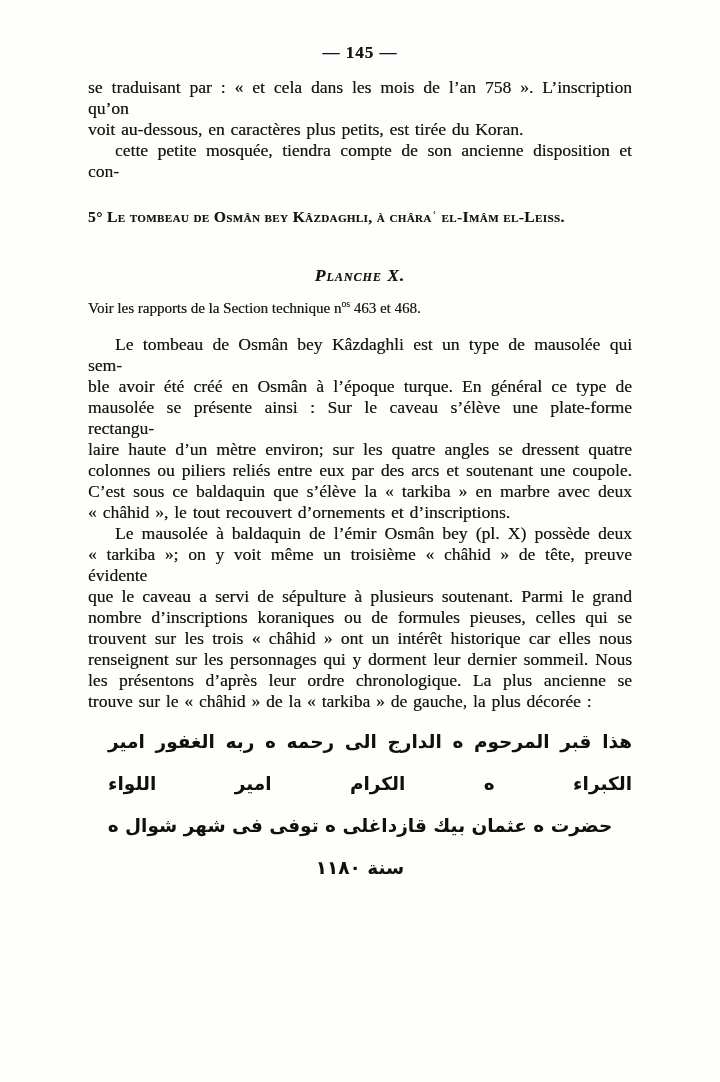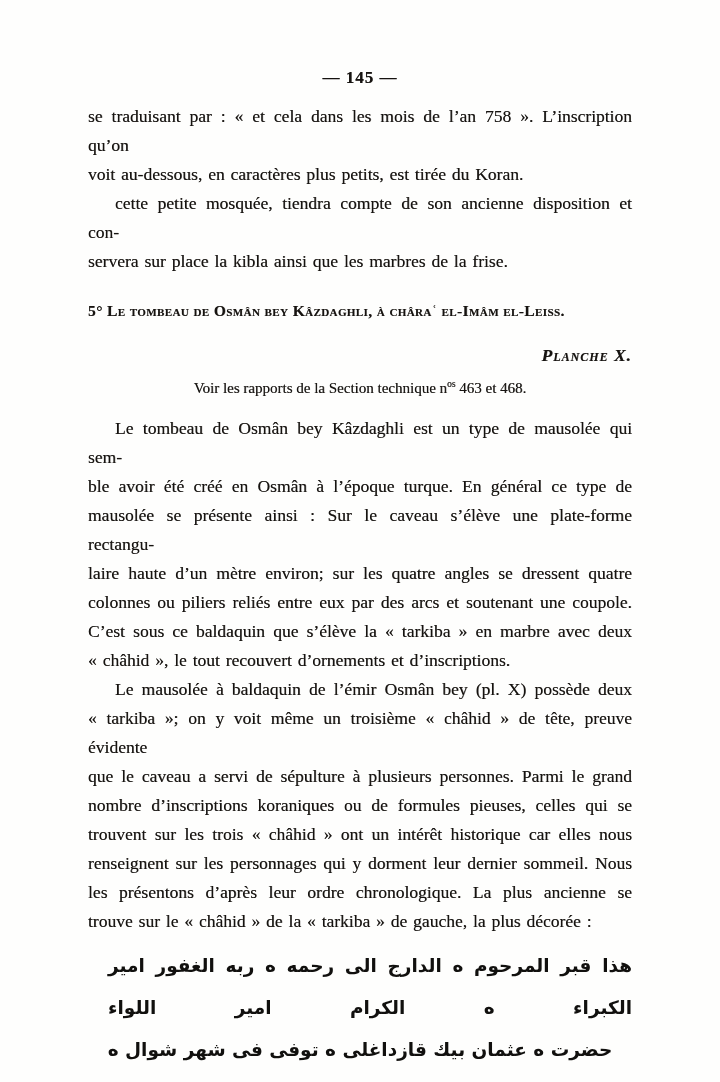--- a/index.html
+++ b/index.html
@@ -2,63 +2,63 @@
 <html><head>
 <meta charset="utf-8">
 <style>
   html, body { margin: 0; padding: 0; background: #ffffff; }
 
   .page {
     position: relative;
     width: 720px;
     height: 1082px;
     box-sizing: border-box;
-    padding: 68px 88px 0 88px;
+    padding: 43px 88px 0 88px;
     background: #fefefd;
     font-family: "Liberation Serif", "DejaVu Serif", serif;
     color: #161310;
     text-shadow: 0.35px 0 0 rgba(22, 18, 14, 0.55);
     overflow: hidden;
   }
 
   .pagenum {
     text-align: center;
     font-size: 17px;
     font-weight: bold;
     letter-spacing: 1px;
     margin-bottom: 14px;
   }
 
-  .para { font-size: 17.5px; line-height: 29px; word-spacing: 1.5px; }
+  .para { font-size: 17.5px; line-height: 21px; word-spacing: 1.5px; }
   .para .line { text-align: justify; text-align-last: justify; }
   .para .line:last-child { text-align-last: left; }
   .para.indent .line:first-child { text-indent: 27px; }
 
   .section-heading {
     margin-top: 26px;
     font-variant: small-caps;
     font-weight: bold;
     font-size: 15.5px;
     letter-spacing: 0.4px;
     text-shadow: 0.3px 0 0 rgba(22, 18, 14, 0.5);
   }
 
   .plate {
-    margin-top: 25px;
-    text-align: right;
+    margin-top: 39px;
+    text-align: center;
     font-style: italic;
     font-variant: small-caps;
     font-weight: bold;
     font-size: 17.5px;
     letter-spacing: 1px;
   }
 
   .note {
     margin-top: 13px;
-    text-align: center;
+    text-align: left;
     font-size: 15px;
   }
   .note sup { font-size: 9.5px; }
 
   .body-block { margin-top: 17px; }
 
   .arabic {
     margin-top: 9px;
     direction: rtl;
     font-family: "DejaVu Sans", sans-serif;
@@ -78,21 +78,20 @@
 
   <div class="pagenum">— 145 —</div>
 
   <div class="para">
       <div class="line">se traduisant par : « et cela dans les mois de l’an 758 ». L’inscription qu’on</div>
       <div class="line">voit au-dessous, en caractères plus petits, est tirée du Koran.</div>
     </div>
 
   <div class="para indent">
       <div class="line">cette petite mosquée, tiendra compte de son ancienne disposition et con-</div>
-      <div class="line">servera sur place la kibla ainsi que les marbres de la frise.</div>
     </div>
 
   <div class="section-heading">5° Le tombeau de Osmân bey Kâzdaghli, à châraʿ el-Imâm el-Leiss.</div>
 
   <div class="plate">Planche X.</div>
 
   <div class="note"><span>Voir les rapports de la Section technique n</span><sup>os</sup><span> 463 et 468.</span></div>
 
   <div class="para indent body-block">
       <div class="line">Le tombeau de Osmân bey Kâzdaghli est un type de mausolée qui sem-</div>
@@ -100,21 +99,21 @@
       <div class="line">mausolée se présente ainsi : Sur le caveau s’élève une plate-forme rectangu-</div>
       <div class="line">laire haute d’un mètre environ; sur les quatre angles se dressent quatre</div>
       <div class="line">colonnes ou piliers reliés entre eux par des arcs et soutenant une coupole.</div>
       <div class="line">C’est sous ce baldaquin que s’élève la « tarkiba » en marbre avec deux</div>
       <div class="line">« châhid », le tout recouvert d’ornements et d’inscriptions.</div>
     </div>
 
   <div class="para indent">
       <div class="line">Le mausolée à baldaquin de l’émir Osmân bey (pl. X) possède deux</div>
       <div class="line">« tarkiba »; on y voit même un troisième « châhid » de tête, preuve évidente</div>
-      <div class="line">que le caveau a servi de sépulture à plusieurs personnes. Parmi le grand</div>
+      <div class="line">que le caveau a servi de sépulture à plusieurs soutenant. Parmi le grand</div>
       <div class="line">nombre d’inscriptions koraniques ou de formules pieuses, celles qui se</div>
       <div class="line">trouvent sur les trois « châhid » ont un intérêt historique car elles nous</div>
       <div class="line">renseignent sur les personnages qui y dorment leur dernier sommeil. Nous</div>
       <div class="line">les présentons d’après leur ordre chronologique. La plus ancienne se</div>
       <div class="line">trouve sur le « châhid » de la « tarkiba » de gauche, la plus décorée :</div>
     </div>
 
   <div class="arabic">
     <div class="arabic-line-1">هذا قبر المرحوم ه الدارج الى رحمه ه ربه الغفور امير الكبراء ه الكرام امير اللواء</div>
     <div class="arabic-line-2">حضرت ه عثمان بيك قازداغلى ه توفى فى شهر شوال ه سنة ١١٨٠</div>

